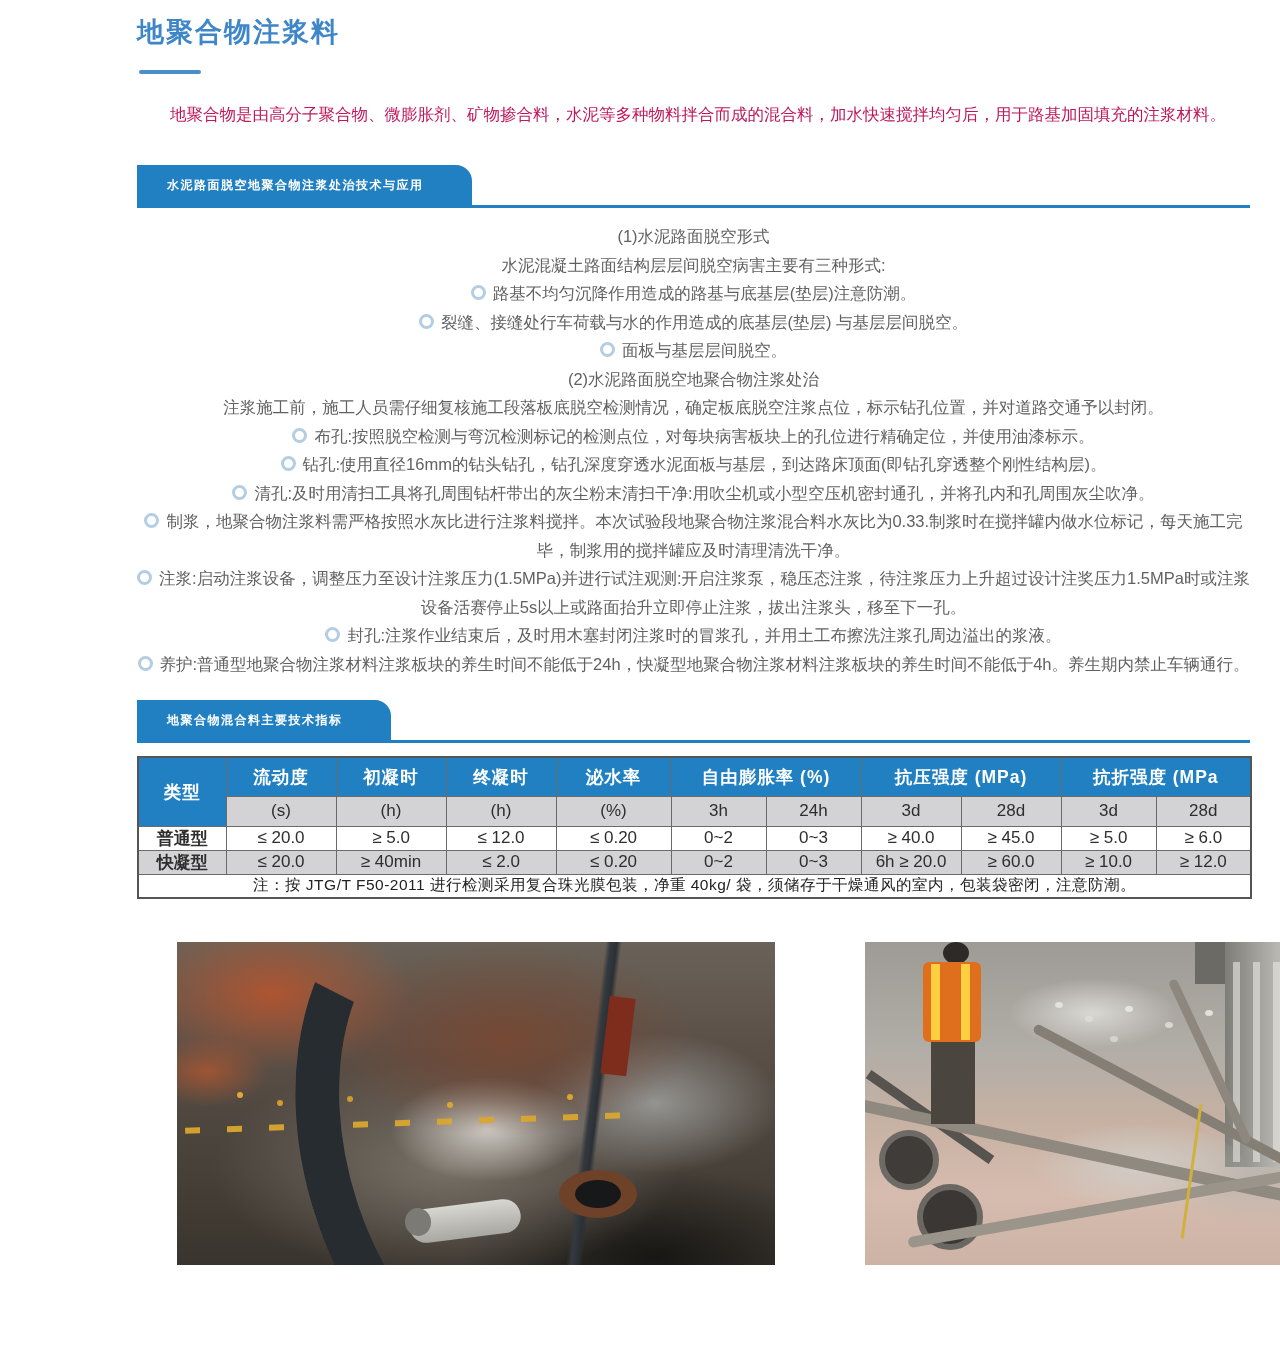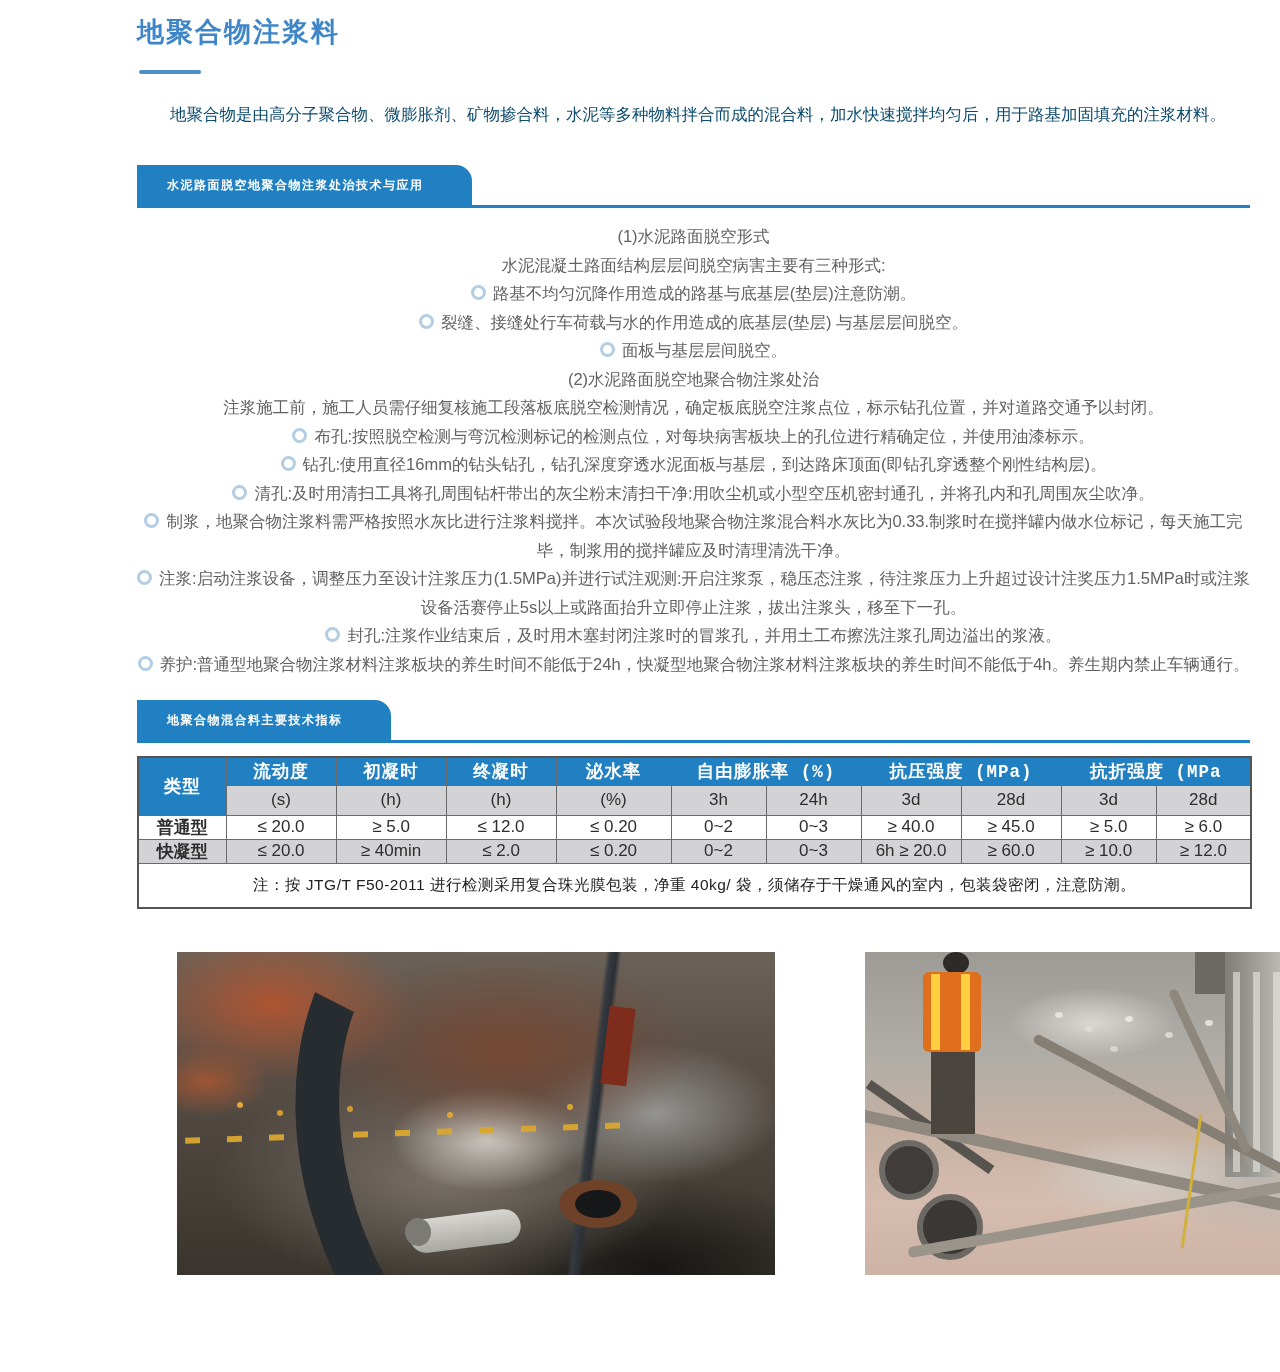--- a/index.html
+++ b/index.html
@@ -4,46 +4,46 @@
 <style>
   html,body{margin:0;padding:0;background:#ffffff;}
   body{width:1280px;min-height:1372px;font-family:"Liberation Sans","DejaVu Sans",sans-serif;}
   .page{padding:14px 30px 0 137px;width:1113px;}
 
   
   .page-title{margin:0;font-size:27px;font-weight:bold;color:#3e86c8;letter-spacing:2px;}
   .title-underline{width:62px;height:4px;background:#4a8fc9;border-radius:2px;margin:20px 0 0 2px;}
 
   
-  .intro{margin:26px 0 0 0;font-size:16.5px;line-height:29px;color:#0c4a6e;text-indent:2em;}
+  .intro{margin:26px 0 0 0;font-size:16.5px;line-height:29px;color:#be185d;text-indent:2em;}
 
   
   .banner-wrap{margin-top:36px;border-bottom:3px solid #2180c2;}
   .banner{display:inline-block;background:#2180c2;color:#ffffff;font-weight:bold;font-size:12px;
           line-height:40px;padding:0 48px 0 30px;border-radius:0 16px 0 0;letter-spacing:1.5px;}
   .banner-wrap.second{margin-top:22px;}
 
   
   .body-block{margin-top:14px;}
   .body-block p{margin:0;font-size:16.5px;line-height:28.5px;color:#616161;text-align:center;}
   .ring{display:inline-block;width:9px;height:9px;border:3px solid #b3cde4;border-radius:50%;
         background:#ffffff;margin-right:7px;vertical-align:-1px;}
 
   
   table.spec{margin-top:13px;border-collapse:collapse;table-layout:fixed;width:1113px;
              font-size:17px;color:#2e2e2e;border:2px solid #555;}
   table.spec th,table.spec td{border:1px solid #6a6a6a;text-align:center;padding:0;overflow:hidden;}
   .th-blue{background:#2180c2;color:#ffffff;font-weight:bold;font-size:17.5px;letter-spacing:1px;}
-  tr.h1{height:28px;font-family:Liberation Mono, monospace;}
+  tr.h1{height:39px;}
   tr.h2{height:30px;}
   tr.h2 td{background:#d3d3d5;}
   tr.data{height:14px;}
   tr.data th{font-weight:bold;}
   tr.row-grey td,tr.row-grey th{background:#d3d3d5;}
-  tr.note-row{height:45px;}
+  tr.note-row{height:24px;}
   tr.note-row td{font-size:15.5px;color:#222222;background:#ffffff;letter-spacing:.5px;}
 
   
   .photos{display:flex;gap:10px;margin-top:27px;}
   .photo{height:323px;position:relative;overflow:hidden;flex:none;}
   .photo *{position:absolute;}
 
   
   .photo-left{width:598px;background:
     radial-gradient(ellipse 200px 110px at 16% 16%,rgba(186,84,44,.85),rgba(186,84,44,0) 70%),

